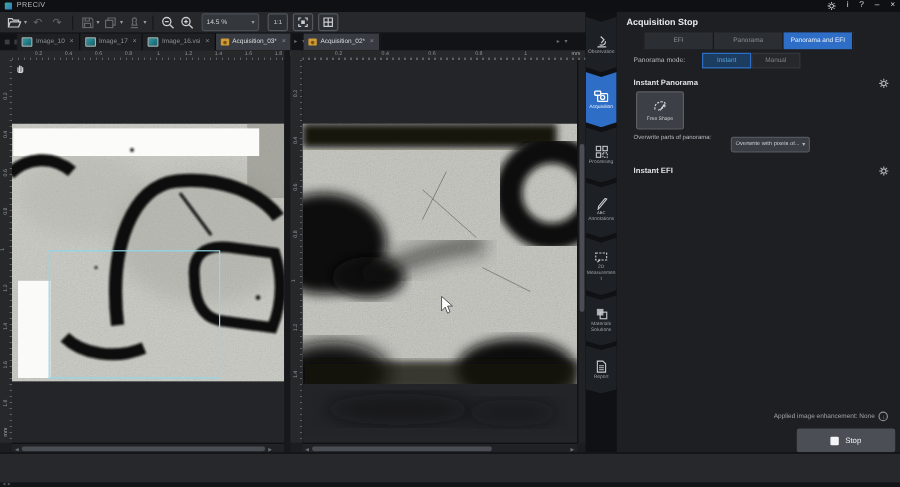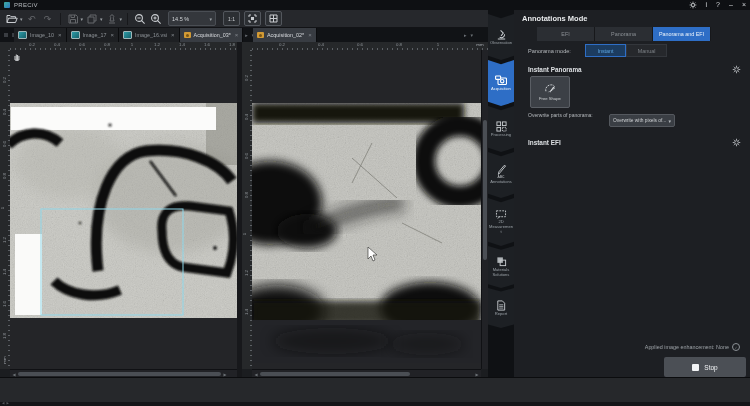--- a/index.html
+++ b/index.html
@@ -422,21 +422,21 @@
     <div class="navitem" style="top:278px;height:40px">
       <svg width="10" height="11" viewBox="0 0 10 12">
         <path d="M1.5 1h5L9 3.5V11H1.5z" fill="none" stroke="#c8ccd0" stroke-width="1"></path>
         <path d="M3 5.2h4.5M3 7h4.5M3 8.8h4.5" stroke="#c8ccd0" stroke-width=".8"></path>
       </svg>
       <span class="navlab">Report</span>
     </div>
   </div>
 
   <div class="sidepanel abs">
-    <div class="ptitle abs" style="left:8px;top:4px">Annotations Mode</div>
+    <div class="ptitle abs" style="left:8px;top:4px">Acquisition Stop</div>
 
     <div class="ptabs abs" style="left:23px;top:17px">
       <div class="ptab">EFI</div>
       <div class="ptab">Panorama</div>
       <div class="ptab sel">Panorama and EFI</div>
     </div>
 
     <div class="plab abs" style="left:14px;top:38px">Panorama mode:</div>
     <div class="seg abs" style="left:71px;top:34px">
       <div class="segopt sel">Instant</div>

